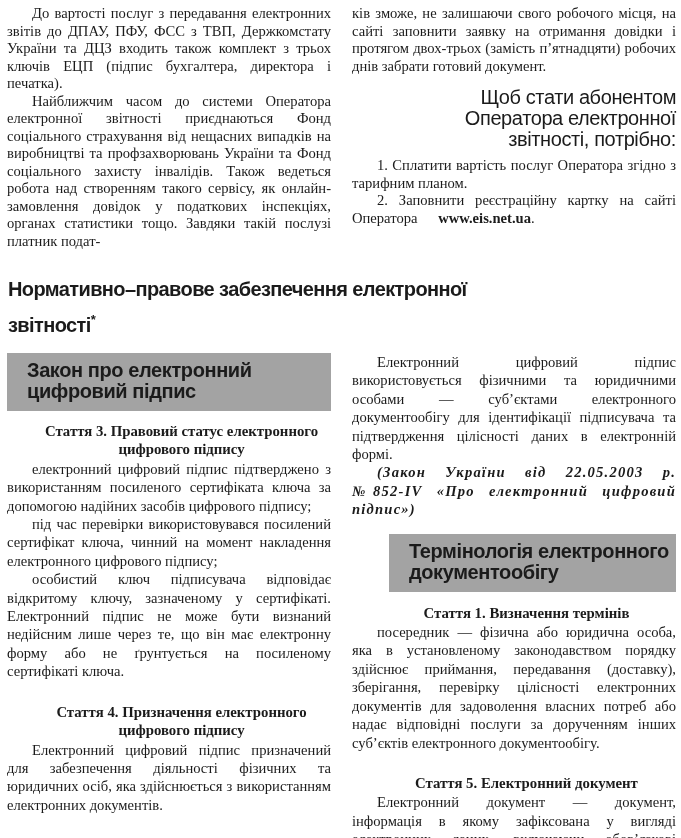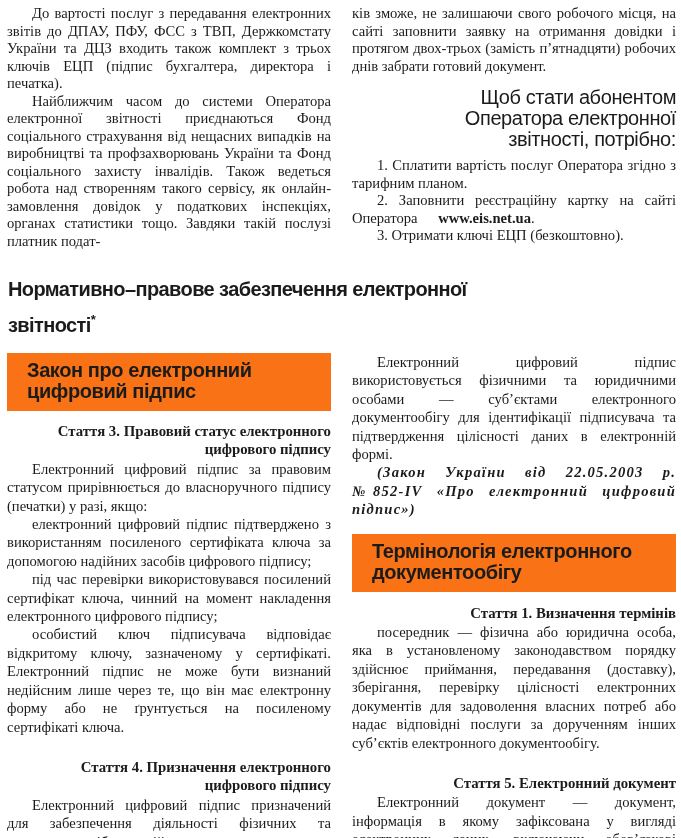--- a/index.html
+++ b/index.html
@@ -52,37 +52,37 @@
     letter-spacing: -0.6px;
     max-width: 500px;
     margin: 25px 0 13px 1px;
   }
   .section-title sup {
     font-size: 65%;
     vertical-align: 8px;
     letter-spacing: 0;
   }
   .gray-box {
-    background: #f97316;
+    background: #a3a3a3;
     font-family: "Liberation Sans", sans-serif;
     font-weight: 700;
     font-size: 20px;
     line-height: 21px;
     letter-spacing: -0.4px;
     padding: 7px 6px 9px 20px;
     margin: 0 0 11px 0;
   }
-  .gray-box.second { margin-top: 15px; margin-bottom: 12px; }
+  .gray-box.second { margin-top: 15px; margin-bottom: 12px; margin-left: 37px; }
   .article-heading {
     font-weight: 700;
     font-size: 14.8px;
     line-height: 19px;
     padding-left: 25px;
     text-indent: 0;
-    text-align: right;
+    text-align: center;
     margin: 0 0 1px 0;
   }
   .article-heading.spaced { margin-top: 22px; }
   .citation {
     font-weight: 700;
     font-style: italic;
     letter-spacing: 1.2px;
     word-spacing: 3px;
   }
   .url { font-weight: 700; margin-left: 17px; }
@@ -95,32 +95,30 @@
   <div class="cols top">
     <div class="col">
       <p class="ind">До вартості послуг з передавання електронних звітів до ДПАУ, ПФУ, ФСС з ТВП, Держкомстату України та ДЦЗ входить також комплект з трьох ключів ЕЦП (підпис бухгалтера, директора і печатка).</p>
       <p class="ind">Найближчим часом до системи Оператора електронної звітності приєднаються Фонд соціального страхування від нещасних випадків на виробництві та профзахворювань України та Фонд соціального захисту інвалідів. Також ведеться робота над створенням такого сервісу, як онлайн-замовлення довідок у податкових інспекціях, органах статистики тощо. Завдяки такій послузі платник подат-</p>
     </div>
     <div class="col">
       <p>ків зможе, не залишаючи свого робочого місця, на сайті заповнити заявку на отримання довідки і протягом двох-трьох (замість п’ятнадцяти) робочих днів забрати готовий документ.</p>
       <div class="cta-heading">Щоб стати абонентом Оператора електронної звітності, потрібно:</div>
       <p class="ind">1. Сплатити вартість послуг Оператора згідно з тарифним планом.</p>
       <p class="ind"><span>2. Заповнити реєстраційну картку на сайті Оператора </span><span class="url">www.eis.net.ua</span><span>.</span></p>
-      <p class="ind">3. Отримати ключі ЕЦП (безкоштовно).</p>
     </div>
   </div>
 
   <h1 class="section-title"><span>Нормативно–правове забезпечення електронної звітності</span><sup>*</sup></h1>
 
   <div class="cols bottom">
 
     <div class="col">
       <div class="gray-box">Закон про електронний цифровий підпис</div>
       <p class="article-heading">Стаття 3. Правовий статус електронного цифрового підпису</p>
-      <p class="ind">Електронний цифровий підпис за правовим статусом прирівнюється до власноручного підпису (печатки) у разі, якщо:</p>
       <p class="ind">електронний цифровий підпис підтверджено з використанням посиленого сертифіката ключа за допомогою надійних засобів цифрового підпису;</p>
       <p class="ind">під час перевірки використовувався посилений сертифікат ключа, чинний на момент накладення електронного цифрового підпису;</p>
       <p class="ind">особистий ключ підписувача відповідає відкритому ключу, зазначеному у сертифікаті. Електронний підпис не може бути визнаний недійсним лише через те, що він має електронну форму або не ґрунтується на посиленому сертифікаті ключа.</p>
       <p class="article-heading spaced">Стаття 4. Призначення електронного цифрового підпису</p>
       <p class="ind">Електронний цифровий підпис призначений для забезпечення діяльності фізичних та юридичних осіб, яка здійснюється з використанням електронних документів.</p>
 
     </div>
 
     <div class="col">
       <p class="ind">Електронний цифровий підпис використовується фізичними та юридичними особами — суб’єктами електронного документообігу для ідентифікації підписувача та підтвердження цілісності даних в електронній формі.</p>

